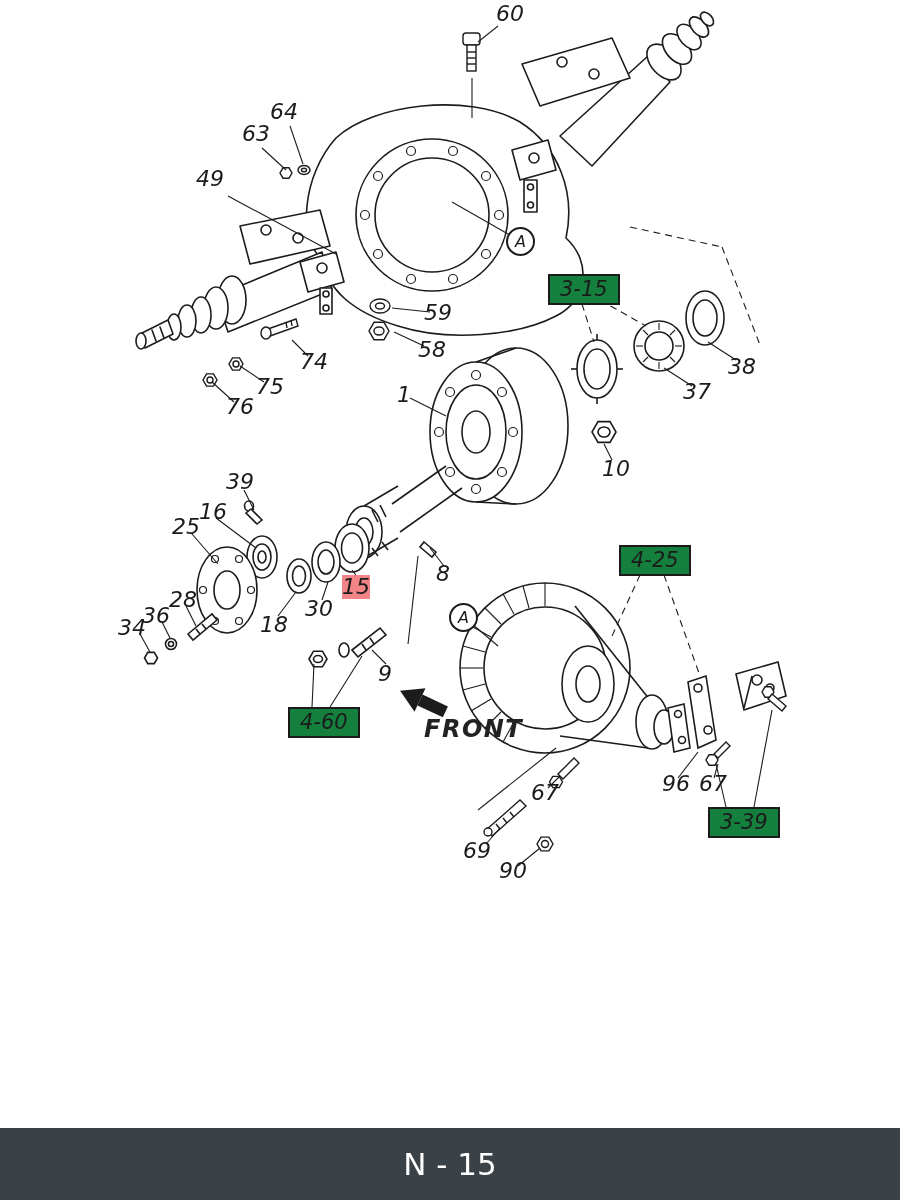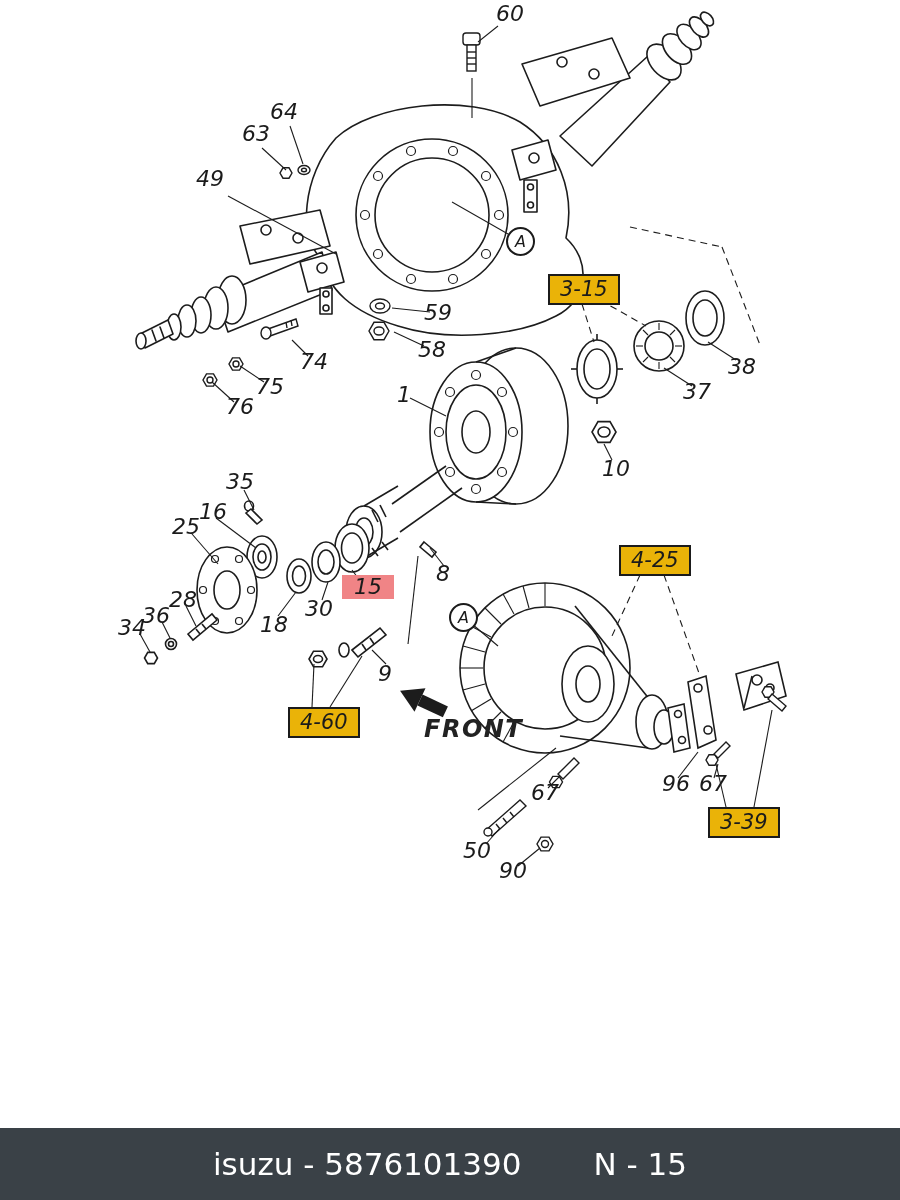--- a/index.html
+++ b/index.html
@@ -2,24 +2,24 @@
 <html style="--hl: #f08486; --footer-bg: #3a4147; --footer-fg: #ffffff;"><head>
 <meta charset="utf-8">
 <style>
   html,body{margin:0;padding:0;background:#fff;}
   .page{position:relative;width:900px;height:1200px;background:#fff;overflow:hidden;
         font-family:"DejaVu Sans",sans-serif;}
   .diagram-area{position:absolute;left:0;top:0;width:900px;height:854px;font-style:italic;}
   .diagram-area svg{position:absolute;left:0;top:0;}
   .lbl{position:absolute;font-size:22px;color:#1b1b1b;white-space:nowrap;line-height:1.1;
        user-select:none;}
-  .boxed{border:2px solid #1b1b1b;padding:2px 10px;background:#eab308;font-size:21px;}
+  .boxed{border:2px solid #1b1b1b;padding:2px 10px;background:#15803d;font-size:21px;}
   .circled{border:2px solid #1b1b1b;border-radius:50%;width:25px;height:25px;display:flex;
            align-items:center;justify-content:center;font-size:16px;background:#fff;}
-  .hl{background:var(--hl,#f08486);padding:0 12px;}
+  .hl{background:var(--hl,#f08486);padding:0 0;}
   .front{font-size:24px;font-weight:bold;letter-spacing:1.5px;color:#222;}
   .footer{position:absolute;left:0;top:1128px;width:900px;height:72px;
           background:var(--footer-bg,#3a4147);color:var(--footer-fg,#fff);
           display:flex;align-items:center;justify-content:center;gap:72px;
           font-size:31px;}
 </style>
 </head>
 <body>
 
 <div class="page">
@@ -326,40 +326,39 @@
     <div class="lbl boxed" style="left:548px;top:274px">3-15</div>
     <div class="lbl" style="left:424px;top:301px">59</div>
     <div class="lbl" style="left:418px;top:338px">58</div>
     <div class="lbl" style="left:300px;top:350px">74</div>
     <div class="lbl" style="left:728px;top:355px">38</div>
     <div class="lbl" style="left:683px;top:380px">37</div>
     <div class="lbl" style="left:256px;top:375px">75</div>
     <div class="lbl" style="left:226px;top:395px">76</div>
     <div class="lbl" style="left:397px;top:383px">1</div>
     <div class="lbl" style="left:602px;top:457px">10</div>
-    <div class="lbl" style="left:226px;top:470px">35</div>
+    <div class="lbl" style="left:226px;top:470px">39</div>
     <div class="lbl" style="left:199px;top:500px">16</div>
     <div class="lbl" style="left:172px;top:515px">25</div>
     <div class="lbl" style="left:169px;top:588px">28</div>
     <div class="lbl" style="left:142px;top:604px">36</div>
     <div class="lbl" style="left:118px;top:616px">34</div>
     <div class="lbl" style="left:260px;top:613px">18</div>
     <div class="lbl" style="left:305px;top:597px">30</div>
     <div class="lbl hl" style="left:342px;top:575px">15</div>
     <div class="lbl" style="left:436px;top:562px">8</div>
     <div class="lbl boxed" style="left:619px;top:545px">4-25</div>
     <div class="lbl circled" style="left:449px;top:603px">A</div>
     <div class="lbl" style="left:378px;top:662px">9</div>
     <div class="lbl boxed" style="left:288px;top:707px">4-60</div>
     <div class="lbl front" style="left:424px;top:716px">FRONT</div>
     <div class="lbl" style="left:531px;top:781px">67</div>
     <div class="lbl" style="left:662px;top:772px">96</div>
     <div class="lbl" style="left:699px;top:772px">67</div>
     <div class="lbl boxed" style="left:708px;top:807px">3-39</div>
-    <div class="lbl" style="left:463px;top:839px">50</div>
+    <div class="lbl" style="left:463px;top:839px">69</div>
     <div class="lbl" style="left:499px;top:859px">90</div>
   </div>
 
   <div class="footer">
-    <span>isuzu - 5876101390</span>
     <span>N - 15</span>
   </div>
 </div>
 
 </body></html>

